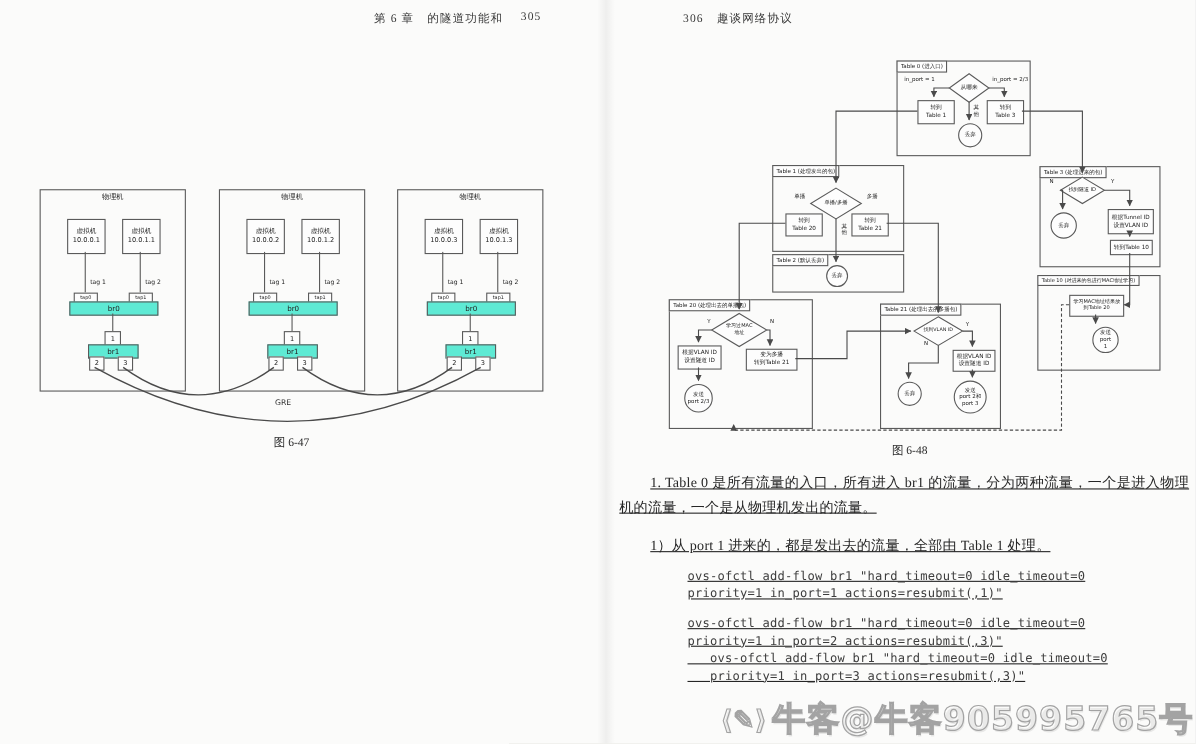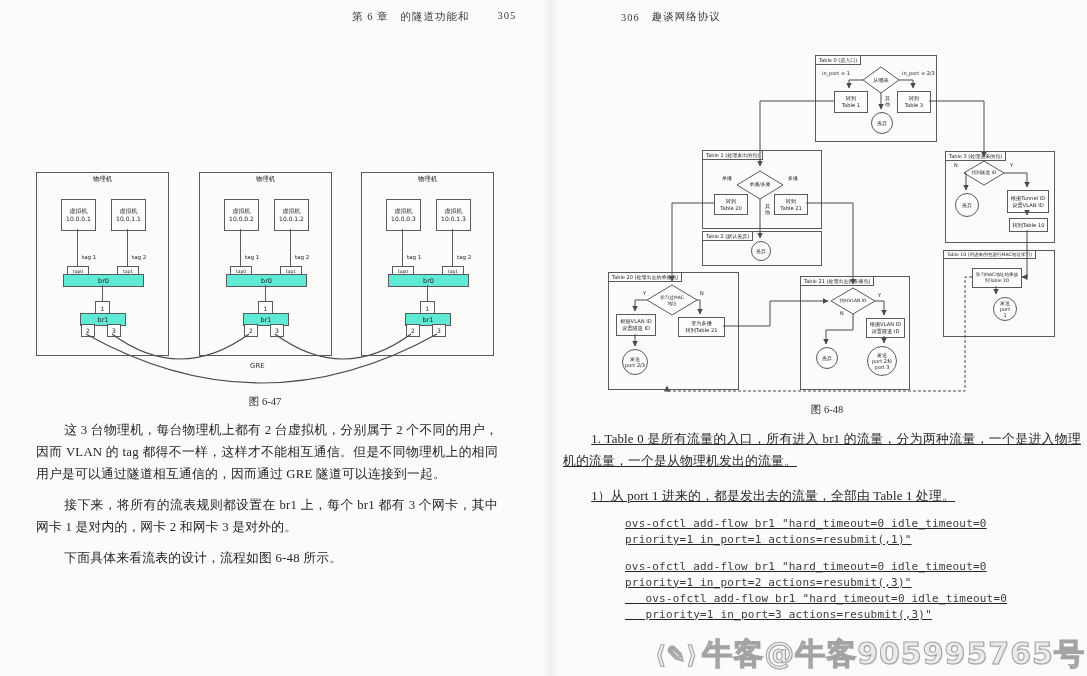--- a/index.html
+++ b/index.html
@@ -64,24 +64,24 @@
              color:rgba(255,255,255,0.12);-webkit-text-stroke:1.1px #a3a3a3;
              text-shadow:1px 1px 0 rgba(0,0,0,0.08);}
   .wm-icon{font-size:24px;-webkit-text-stroke:1px #a3a3a3;}
   .wm-text{font-size:30px;letter-spacing:1px;}
 </style>
 </head>
 <body>
 
 <div class="canvas">
 
-  <div class="hdr" style="left:352px;top:10px;">
+  <div class="hdr" style="left:340px;top:10px;">
     <span>第 6 章</span>
     <span>的隧道功能和</span>
-    <span style="margin-left:16px;">305</span>
+    <span style="margin-left:4px;">305</span>
   </div>
   <div class="hdr" style="left:621px;top:10px;align-items:center;">
     <span>306</span>
     <span>趣谈网络协议</span>
   </div>
 
 
   <div class="machine" style="left:36px;">
     <div class="m-title">物理机</div>
     <div class="vm vm-a">
@@ -150,25 +150,20 @@
     <div class="vl vl-c"></div>
     <div class="pbox p1b">1</div>
     <div class="brbox br1">br1</div>
     <div class="pbox p2b">2</div>
     <div class="pbox p3b">3</div>
   </div>
 
   <span class="figlabel" style="left:250px;top:362px;">GRE</span>
   <div class="caption" style="left:235px;top:395px;">图 6-47</div>
 
-  <div class="textblock" style="left:36px;top:419px;width:462px;">
-    <p>这 3 台物理机，每台物理机上都有 2 台虚拟机，分别属于 2 个不同的用户，因而 VLAN 的 tag 都得不一样，这样才不能相互通信。但是不同物理机上的相同用户是可以通过隧道相互通信的，因而通过 GRE 隧道可以连接到一起。</p>
-    <p>接下来，将所有的流表规则都设置在 br1 上，每个 br1 都有 3 个网卡，其中网卡 1 是对内的，网卡 2 和网卡 3 是对外的。</p>
-    <p>下面具体来看流表的设计，流程如图 6-48 所示。</p>
-  </div>
 
   <div class="frame" style="left:815px;top:55px;width:120px;height:85px;">
     <span class="ftitle">Table 0 (进入口)</span>
   </div>
   <div class="frame" style="left:702px;top:150px;width:118px;height:77px;">
     <span class="ftitle">Table 1 (处理发出的包)</span>
   </div>
   <div class="frame" style="left:702px;top:231px;width:118px;height:33px;">
     <span class="ftitle">Table 2 (默认丢弃)</span>
   </div>

